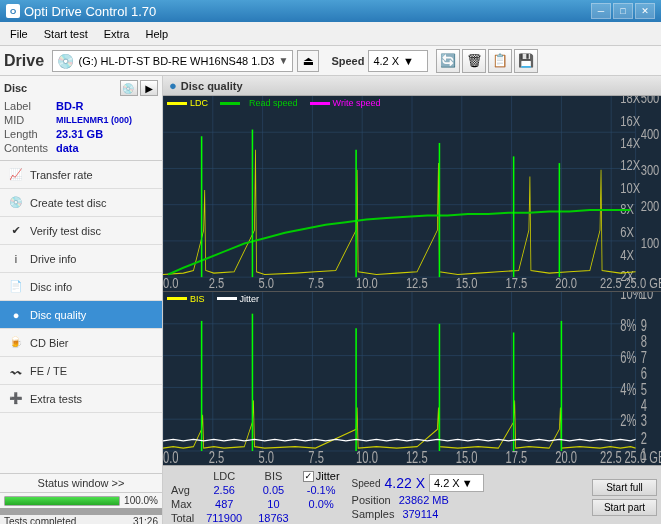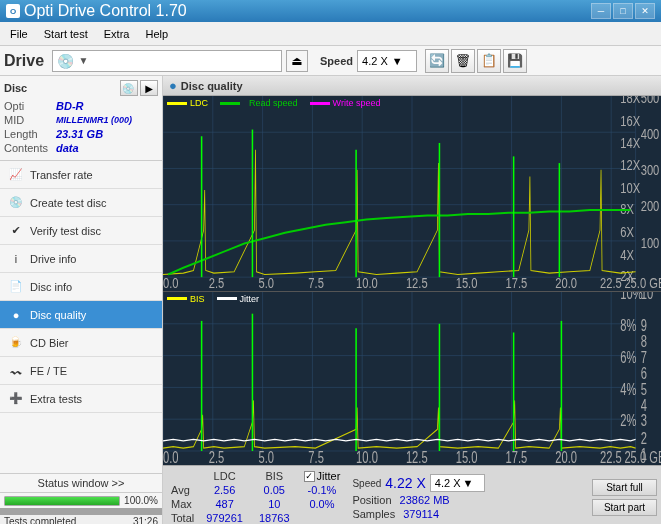--- a/index.html
+++ b/index.html
@@ -11,21 +11,21 @@
       color: white;
       height: 22px;
       display: flex;
       align-items: center;
       justify-content: space-between;
       padding: 0 6px;
       user-select: none;
     }
     .titlebar-left { display: flex; align-items: center; gap: 4px; }
     .titlebar-icon { width: 14px; height: 14px; background: #fff; border-radius: 2px; font-size: 8px; display: flex; align-items: center; justify-content: center; color: #2a7ab8; font-weight: bold; }
-    .titlebar-title { font-size: 16px; }
+    .titlebar-title { font-size: 13px; }
     .titlebar-controls { display: flex; gap: 2px; }
     .titlebar-btn { width: 20px; height: 16px; background: rgba(255,255,255,0.2); border: 1px solid rgba(255,255,255,0.3); color: white; font-size: 9px; display: flex; align-items: center; justify-content: center; cursor: pointer; }
     
     
     .menubar {
       background: #f0f0f0;
       height: 24px;
       display: flex;
       align-items: center;
       border-bottom: 1px solid #ccc;
@@ -87,21 +87,21 @@
       display: flex;
       align-items: center;
       justify-content: space-between;
       margin-bottom: 4px;
     }
     .disc-title { font-weight: bold; font-size: 11px; color: #333; }
     .disc-icons { display: flex; gap: 2px; }
     .disc-icon { width: 18px; height: 16px; background: linear-gradient(to bottom, #fff, #ddd); border: 1px solid #aaa; display: flex; align-items: center; justify-content: center; font-size: 10px; cursor: pointer; }
     .disc-info-row { display: flex; margin-bottom: 2px; align-items: center; }
     .disc-info-label { color: #555; width: 52px; flex-shrink: 0; }
-    .disc-info-value { color: #0000cc; font-weight: bold; font-style: italic; }
+    .disc-info-value { color: #0000cc; font-weight: bold; }
     .label-input { border: 1px solid #aaa; background: white; height: 16px; width: 80px; padding: 0 2px; font-size: 10px; }
     .label-btn { width: 16px; height: 16px; background: linear-gradient(to bottom, #fff, #ddd); border: 1px solid #aaa; margin-left: 2px; display: flex; align-items: center; justify-content: center; font-size: 9px; cursor: pointer; }
     
     
     .sidebar-menu { flex: 1; }
     .sidebar-item {
       height: 28px;
       display: flex;
       align-items: center;
       padding: 0 8px;
@@ -226,20 +226,21 @@
   <div class="menu-item">File</div>
   <div class="menu-item">Start test</div>
   <div class="menu-item">Extra</div>
   <div class="menu-item">Help</div>
 </div>
 
 <div class="drivebar">
   <span class="drive-label">Drive</span>
   <div class="drive-select">
     <span style="font-size:14px;">💿</span>
+    <span class="drive-select-text">(G:)  HL-DT-ST BD-RE  WH16NS48 1.D3</span>
     <span class="drive-arrow">▼</span>
   </div>
   <div class="drive-icon-btn">⏏</div>
   <span class="speed-label">Speed</span>
   <div class="speed-select">
     <span>4.2 X</span>
     <span>▼</span>
   </div>
   <div class="toolbar-icons">
     <div class="toolbar-icon-btn">🔄</div>
@@ -255,21 +256,21 @@
 
     <div class="disc-panel">
       <div class="disc-header">
         <span class="disc-title">Disc</span>
         <div class="disc-icons">
           <div class="disc-icon">💿</div>
           <div class="disc-icon">▶</div>
         </div>
       </div>
       <div class="disc-info-row">
-        <span class="disc-info-label">Opti</span>
+        <span class="disc-info-label">Label</span>
         <span class="disc-info-value">BD-R</span>
       </div>
       <div class="disc-info-row">
         <span class="disc-info-label">MID</span>
         <span class="disc-info-value" style="font-size:9px;">MILLENMR1 (000)</span>
       </div>
       <div class="disc-info-row">
         <span class="disc-info-label">Length</span>
         <span class="disc-info-value">23.31 GB</span>
       </div>
@@ -521,21 +522,21 @@
           <td style="padding:1px 8px; color:#0000cc; text-align:center;">-0.1%</td>
         </tr>
         <tr>
           <td style="padding:1px 4px; color:#333;">Max</td>
           <td style="padding:1px 8px; color:#0000cc; text-align:center;">487</td>
           <td style="padding:1px 8px; color:#0000cc; text-align:center;">10</td>
           <td style="padding:1px 8px; color:#0000cc; text-align:center;">0.0%</td>
         </tr>
         <tr>
           <td style="padding:1px 4px; color:#333;">Total</td>
-          <td style="padding:1px 8px; color:#0000cc; text-align:center;">979261</td>
+          <td style="padding:1px 8px; color:#0000cc; text-align:center;">711900</td>
           <td style="padding:1px 8px; color:#0000cc; text-align:center;">18763</td>
           <td style="padding:1px 8px; color:#0000cc; text-align:center;"></td>
         </tr>
       </tbody>
         </table>
 
       <div style="display:flex; flex-direction:column; gap:2px; flex:1;">
         <div style="display:flex; align-items:center; gap:4px;">
           <span style="font-size:10px;color:#333;">Speed</span>
           <span style="font-size:14px;color:#0000cc;">4.22 X</span>

